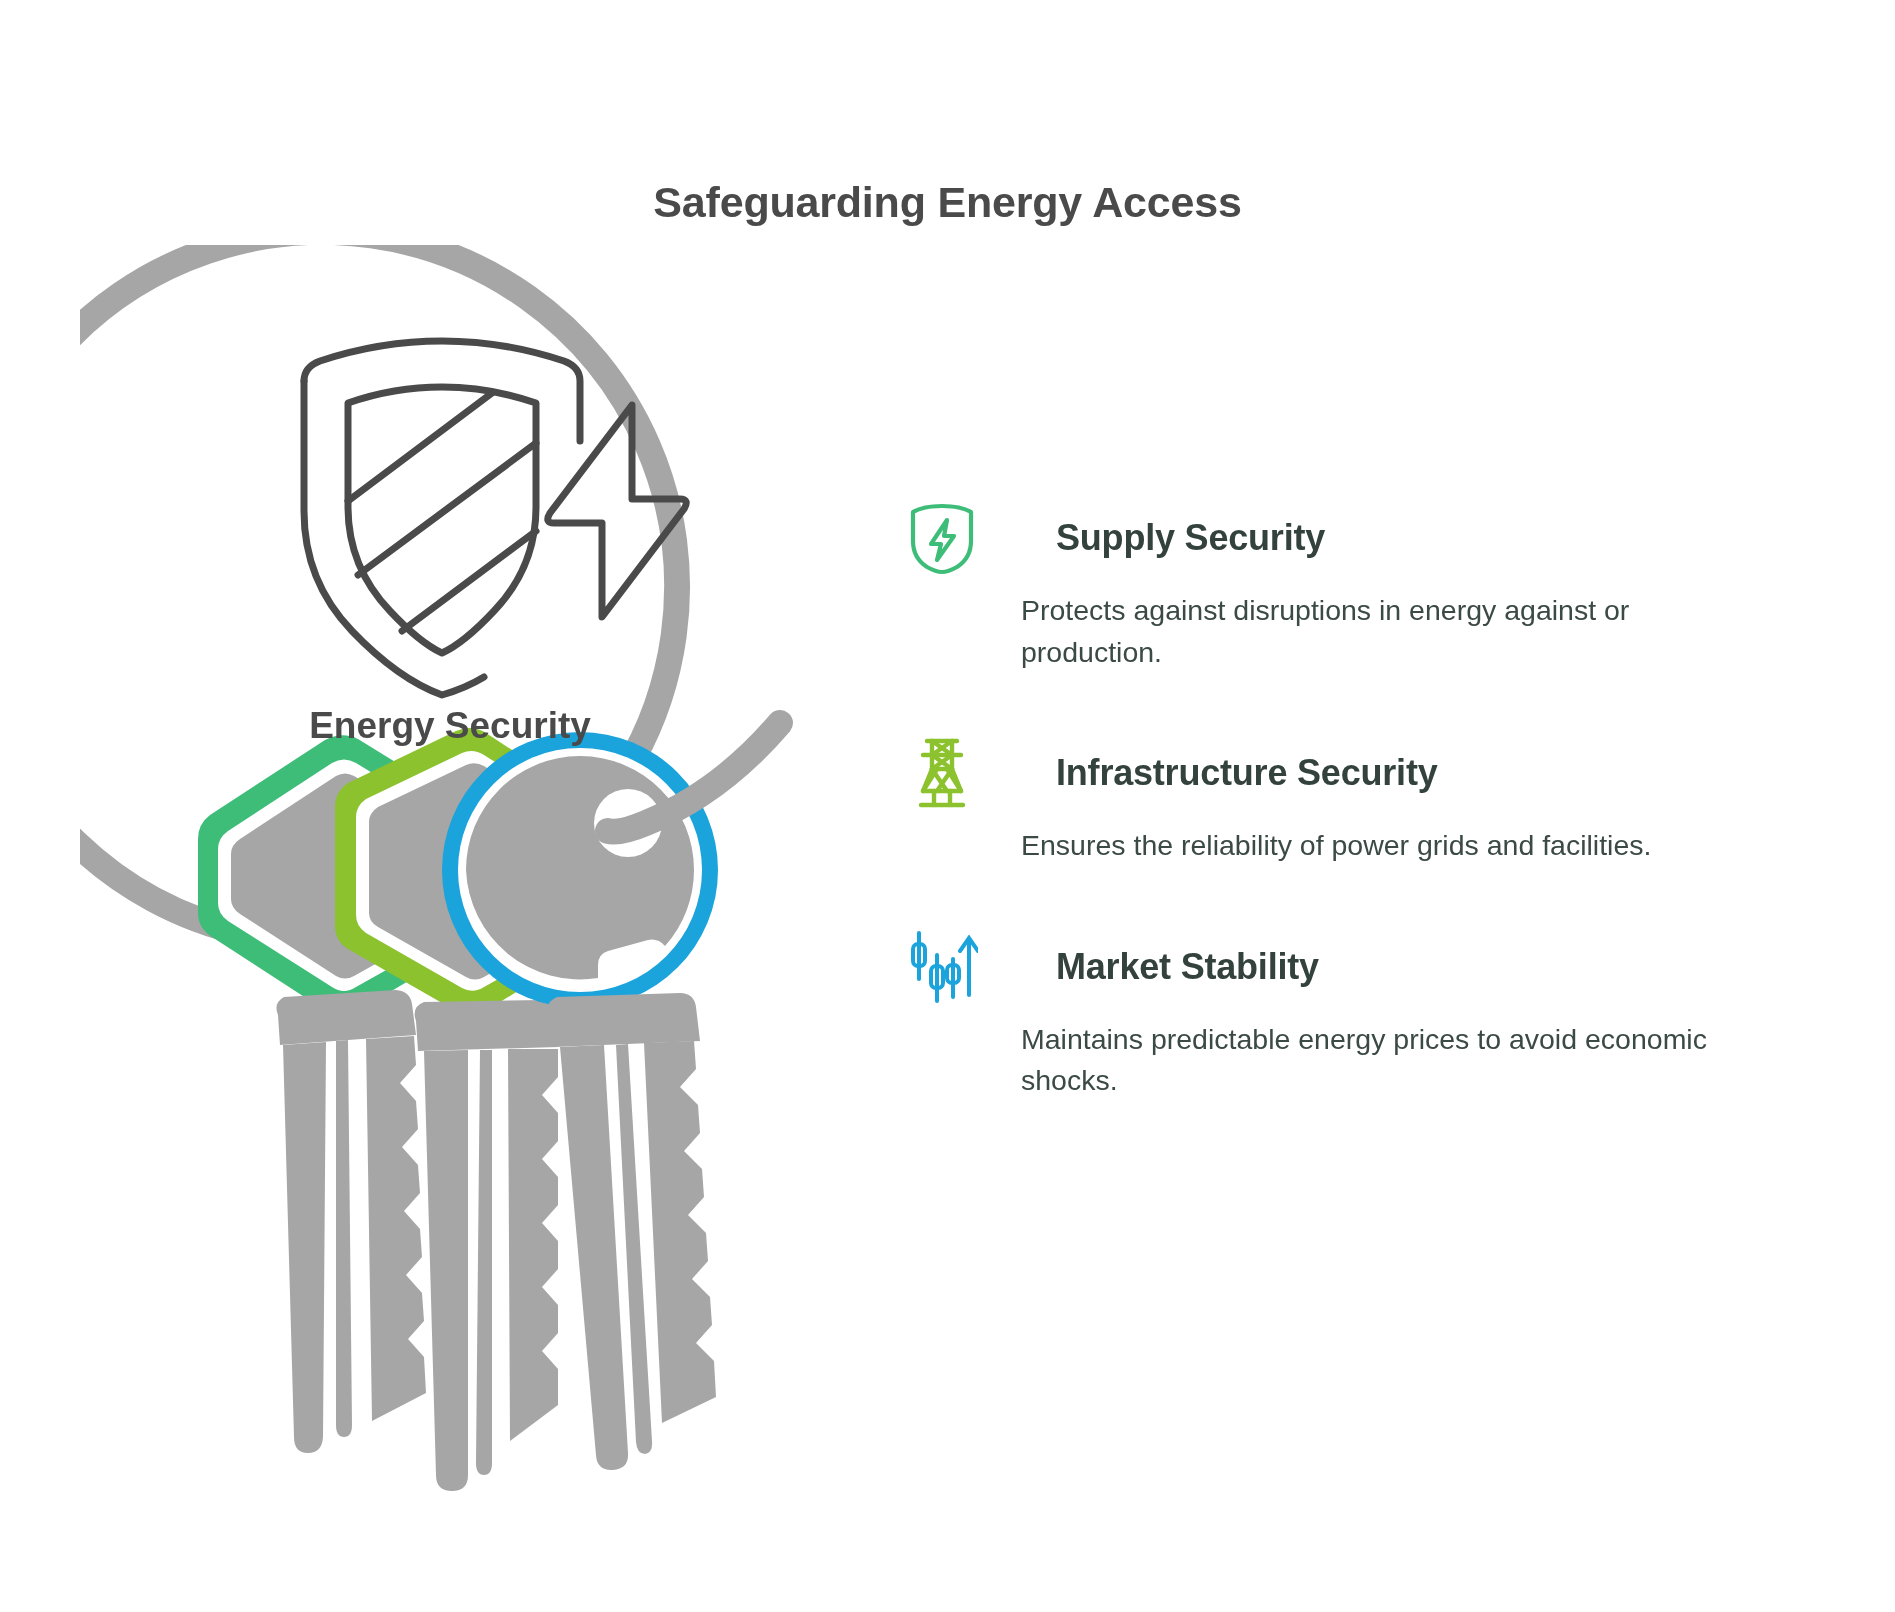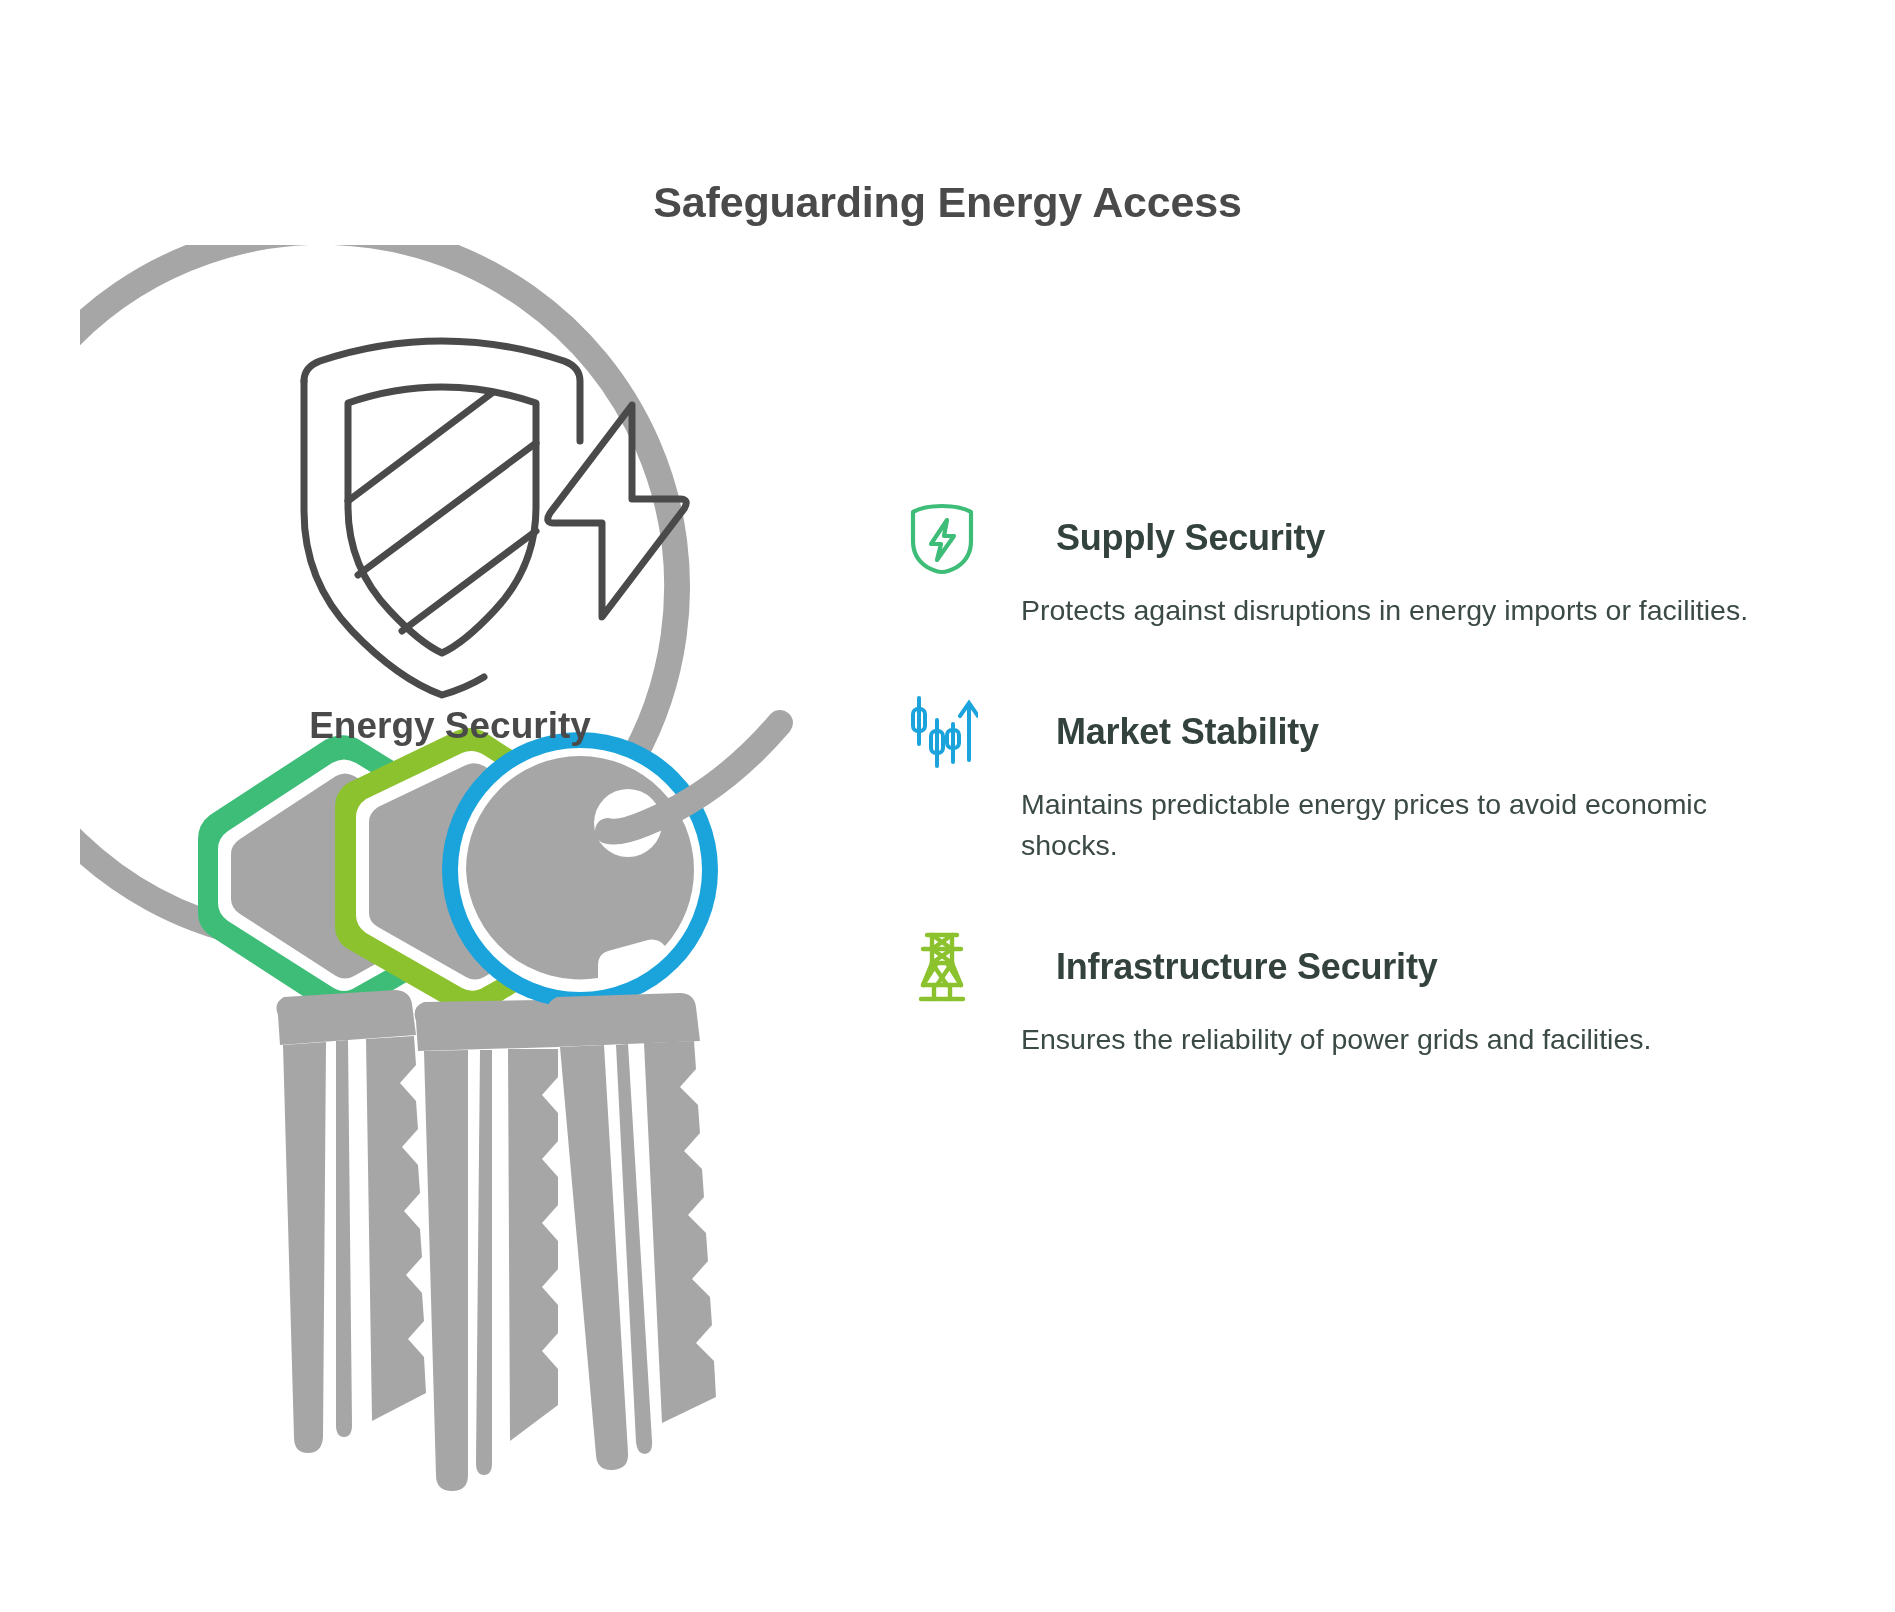--- a/index.html
+++ b/index.html
@@ -365,21 +365,62 @@
             <path d="M 40 19
                      L 24 43
                      L 34 43
                      L 30 59
                      L 47 35
                      L 37 35 Z" fill="none" stroke="#3ebd79" stroke-width="4.2" stroke-linejoin="round" stroke-linecap="round"></path>
           </svg>
         </span>
         <span class="feature-title">Supply Security</span>
       </div>
-      <div class="feature-desc">Protects against disruptions in energy imports or facilities.</div>
+      <div class="feature-desc">Protects against disruptions in energy against or production.</div>
+    </div>
+
+    <div class="feature-item">
+      <div class="feature-head">
+        <span class="feature-icon">
+          <svg width="70" height="76" viewBox="0 0 70 76">
+            <g stroke="#8cc22e" stroke-width="4.4" fill="none" stroke-linecap="round">
+
+              <line x1="20" y1="6" x2="50" y2="6"></line>
+
+              <line x1="16" y1="20" x2="54" y2="20"></line>
+
+              <line x1="25" y1="6" x2="25" y2="34"></line>
+              <line x1="45" y1="6" x2="45" y2="34"></line>
+
+              <line x1="25" y1="6" x2="45" y2="20"></line>
+              <line x1="45" y1="6" x2="25" y2="20"></line>
+              <line x1="25" y1="20" x2="45" y2="34"></line>
+              <line x1="45" y1="20" x2="25" y2="34"></line>
+
+              <line x1="25" y1="34" x2="45" y2="34"></line>
+
+              <line x1="25" y1="34" x2="16" y2="56"></line>
+              <line x1="45" y1="34" x2="54" y2="56"></line>
+              <line x1="16" y1="56" x2="54" y2="56"></line>
+
+              <line x1="25" y1="34" x2="40" y2="56"></line>
+              <line x1="45" y1="34" x2="30" y2="56"></line>
+              <line x1="30" y1="34" x2="16" y2="56"></line>
+              <line x1="40" y1="34" x2="54" y2="56"></line>
+
+              <line x1="27" y1="56" x2="27" y2="70"></line>
+              <line x1="43" y1="56" x2="43" y2="70"></line>
+
+              <line x1="14" y1="70" x2="56" y2="70"></line>
+            </g>
+          </svg>
+        </span>
+        <span class="feature-title">Infrastructure Security</span>
+      </div>
+      <div class="feature-desc">Ensures the reliability of power grids and facilities.</div>
     </div>
 
     <div class="feature-item">
       <div class="feature-head">
         <span class="feature-icon">
           <svg width="72" height="76" viewBox="0 0 72 76">
             <g stroke="#1ba3dc" stroke-width="4" fill="none" stroke-linecap="round">
 
               <line x1="13" y1="4" x2="13" y2="50"></line>
               <rect x="7" y="15" width="12" height="22" rx="5"></rect>
@@ -393,55 +434,14 @@
               <line x1="63" y1="66" x2="63" y2="10"></line>
               <polyline points="54,22 63,9 72,22"></polyline>
             </g>
           </svg>
         </span>
         <span class="feature-title">Market Stability</span>
       </div>
       <div class="feature-desc">Maintains predictable energy prices to avoid economic shocks.</div>
     </div>
 
-    <div class="feature-item">
-      <div class="feature-head">
-        <span class="feature-icon">
-          <svg width="70" height="76" viewBox="0 0 70 76">
-            <g stroke="#8cc22e" stroke-width="4.4" fill="none" stroke-linecap="round">
-
-              <line x1="20" y1="6" x2="50" y2="6"></line>
-
-              <line x1="16" y1="20" x2="54" y2="20"></line>
-
-              <line x1="25" y1="6" x2="25" y2="34"></line>
-              <line x1="45" y1="6" x2="45" y2="34"></line>
-
-              <line x1="25" y1="6" x2="45" y2="20"></line>
-              <line x1="45" y1="6" x2="25" y2="20"></line>
-              <line x1="25" y1="20" x2="45" y2="34"></line>
-              <line x1="45" y1="20" x2="25" y2="34"></line>
-
-              <line x1="25" y1="34" x2="45" y2="34"></line>
-
-              <line x1="25" y1="34" x2="16" y2="56"></line>
-              <line x1="45" y1="34" x2="54" y2="56"></line>
-              <line x1="16" y1="56" x2="54" y2="56"></line>
-
-              <line x1="25" y1="34" x2="40" y2="56"></line>
-              <line x1="45" y1="34" x2="30" y2="56"></line>
-              <line x1="30" y1="34" x2="16" y2="56"></line>
-              <line x1="40" y1="34" x2="54" y2="56"></line>
-
-              <line x1="27" y1="56" x2="27" y2="70"></line>
-              <line x1="43" y1="56" x2="43" y2="70"></line>
-
-              <line x1="14" y1="70" x2="56" y2="70"></line>
-            </g>
-          </svg>
-        </span>
-        <span class="feature-title">Infrastructure Security</span>
-      </div>
-      <div class="feature-desc">Ensures the reliability of power grids and facilities.</div>
-    </div>
-
   </div>
 </div>
 
 </body></html>

